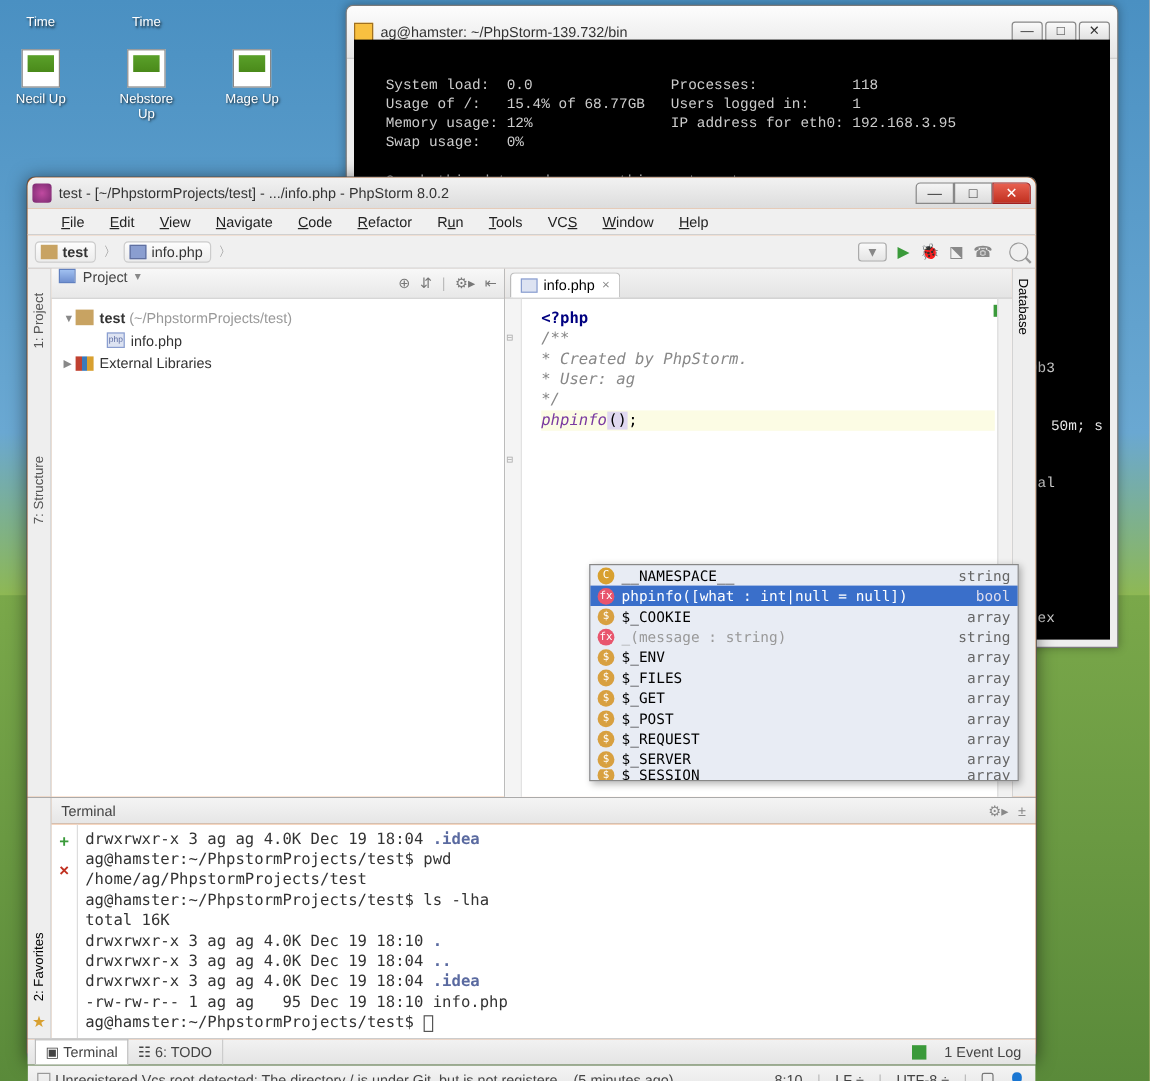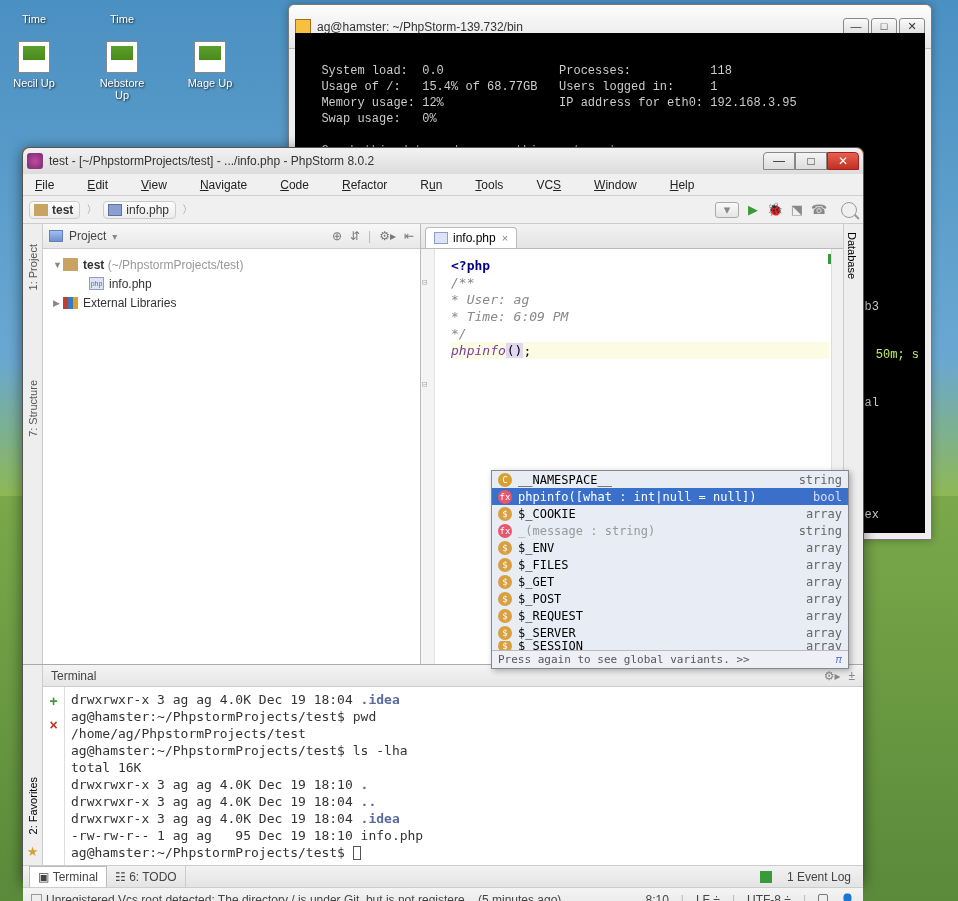--- a/index.html
+++ b/index.html
@@ -14,32 +14,32 @@
 .dicon .box { width:32px; height:32px; margin:0 auto 4px; background:#fff; border:1px solid #888; position:relative; }
 .dicon .box::after { content:""; position:absolute; left:4px; top:4px; width:22px; height:14px; background:linear-gradient(#5aa02a,#4a8a1a); }
 
 
 .putty { position:absolute; top:4px; left:288px; width:644px; height:536px; background:#eee; border:1px solid #7a7a7a; border-radius:6px 6px 0 0; box-shadow:0 0 8px rgba(0,0,0,.3); }
 .putty-title { height:44px; background:linear-gradient(#fdfdfd,#e6e6e6); border-bottom:1px solid #bbb; display:flex; align-items:center; padding:0 6px; font-size:12px; color:#333; border-radius:6px 6px 0 0; }
 .putty-title .picon { width:16px; height:16px; margin-right:6px; background:#f8c040; border:1px solid #a07020; }
 .wbtns { margin-left:auto; display:flex; gap:2px; }
 .wbtn { width:26px; height:18px; border:1px solid #888; background:linear-gradient(#fafafa,#ddd); border-radius:3px; font-size:11px; line-height:15px; text-align:center; font-family:Arial; }
 .putty-body { position:absolute; top:28px; left:6px; right:6px; bottom:6px; background:#000; color:#ccc; font-family:"Courier New",monospace; font-size:12px; padding:30px 12px 8px; white-space:pre; overflow:hidden; line-height:16px; }
-.putty-body .ylw { color:#bef264;margin-left:40px; }
+.putty-body .ylw { color:#e5e5e5;margin-left:40px; }
 
 
 .ps { position:absolute; top:147px; left:22px; width:842px; height:737px; background:#f97316; border:1px solid #555; border-radius:7px; box-shadow:0 2px 14px rgba(0,0,0,.5); }
 .ps-title { height:26px; background:linear-gradient(#f2f2f2,#dcdcdc); display:flex; align-items:center; padding:0 4px; border-radius:7px 7px 0 0; font-size:12px; color:#333; }
 .ps-title .picon { width:16px; height:16px; margin-right:6px; background:radial-gradient(#c04aa0,#7a2a70); border-radius:3px; }
 .ps-title .tbtns { margin-left:auto; display:flex; }
 .tbtn { width:32px; height:18px; border:1px solid #888; background:linear-gradient(#f5f5f5,#ddd); margin-left:0; font-size:12px; text-align:center; line-height:16px; font-family:Arial; }
 .tbtn.close { border:1px solid #a02020; background:linear-gradient(#e86050,#c03020); color:#fff; border-radius:0 4px 0 0; }
 .tbtn:first-child { border-radius:4px 0 0 0; }
 
-.menubar { height:22px; display:flex; align-items:center; padding:0 6px; gap:21px; background:#f0f0f0; border-bottom:1px solid #d0d0d0; font-size:12px; color:#222; }
+.menubar { height:22px; display:flex; align-items:center; padding:0 22px; gap:9px; background:#f0f0f0; border-bottom:1px solid #d0d0d0; font-size:12px; color:#222; }
 .menubar span { padding:2px 6px; }
 .menubar u { text-decoration:underline; }
 
 .navbar { height:28px; display:flex; align-items:center; padding:0 6px; background:#f0f0f0; border-bottom:1px solid #ccc; }
 .nb-crumb { display:flex; align-items:center; gap:2px; }
 .nb-chip { display:flex; align-items:center; border:1px solid #ccc; background:linear-gradient(#fdfdfd,#ececec); border-radius:4px; padding:1px 6px 1px 4px; font-size:12px; color:#333; }
 .nb-chip .ficon { width:14px; height:12px; margin-right:4px; background:#c8a362; }
 .nb-chip .phpicon { width:14px; height:12px; margin-right:4px; background:#8a9ed0; border:1px solid #6070a0; }
 .rarrow { margin:0 4px; color:#888; font-size:11px; }
 .navbar-tools { margin-left:auto; display:flex; align-items:center; gap:6px; }
@@ -50,21 +50,21 @@
 .nvt.search { width:16px; height:16px; border:1px solid #999; border-radius:50%; position:relative; background:transparent; margin-left:8px; }
 .nvt.search::after { content:""; position:absolute; width:6px; height:1.5px; background:#999; right:-4px; bottom:-1px; transform:rotate(45deg); }
 
 .ps-main { display:flex; height:440px; position:relative; }
 .vside { width:20px; background:#eee; border-right:1px solid #ccc; display:flex; flex-direction:column; align-items:center; padding-top:10px; font-size:11px; color:#555; }
 .vlabel { writing-mode:vertical-lr; transform:rotate(180deg); margin:10px 0; display:flex; align-items:center; gap:4px; }
 .vside-r { width:20px; background:#eee; border-left:1px solid #ccc; }
 .vside-r .vlabel { writing-mode:vertical-lr; transform:none; margin:8px 2px; }
 
 .project-panel { width:378px; background:#fff; border-right:1px solid #bbb; display:flex; flex-direction:column; }
-.pp-header { height:25px; background:linear-gradient(#f8f8f8,#e8e8e8); border-bottom:1px solid #ccc; display:flex; align-items:center; padding:0 6px; font-size:12px; color:#444; }
+.pp-header { height:25px; background:linear-gradient(#f8f8f8,#e8e8e8); border-bottom:1px solid #ccc; display:flex; padding:0 6px; font-size:12px; color:#444; }
 .pp-header .ic { width:14px; height:12px; background:linear-gradient(#a0c0f0,#7090d0); margin-right:6px; border:1px solid #6080c0; }
 .pp-tools { margin-left:auto; display:flex; gap:8px; color:#777; font-size:12px; align-items:center; }
 .pp-tree { padding:6px 10px; font-size:12px; color:#333; }
 .tree-row { display:flex; align-items:center; height:19px; }
 .tree-indent { width:18px; }
 .tree-caret { width:10px; color:#888; font-size:9px; }
 .tree-ficon { width:15px; height:13px; background:#c8a362; margin-right:5px; }
 .tree-phpicon { width:15px; height:13px; background:#dde3f2; border:1px solid #8a9ed0; margin-right:5px; font-size:7px; text-align:center; line-height:11px; color:#5a6aa0; }
 .tree-lib { width:15px; height:12px; margin-right:5px; background:linear-gradient(90deg,#c04030 33%,#3a7aba 33% 66%,#d8a030 66%); }
 .tree-dim { color:#999; }
@@ -282,22 +282,22 @@
           </div>
       </div>
       <div class="editor-body">
         <div class="gutter-strip"></div>
         <div class="gutter-marks">⊟<br><br><br><br><br><br>⊟</div>
         <div class="status-sq"></div>
         <div class="editor-vsb"></div>
         <div class="code-area">
 <span class="kw">&lt;?php</span>
 <div class="cmt">/**</div>
+<div class="cmt"> * Created by PhpStorm.</div>
 <div class="cmt"> * User: ag</div>
-<div class="cmt"> * Time: 6:09 PM</div>
 <div class="cmt"> */</div>
 <div class="call-line"><span class="kw2">phpinfo</span><span class="typed">()</span><span>;</span></div>
         </div>
       </div>
     </div>
 
     <div class="vside-r">
       <div class="vlabel">
           <span>Database</span>
         </div>
@@ -354,24 +354,20 @@
         <div class="ac-row">
           <div class="ac-ic v">$</div>
           <span>$_SERVER</span>
           <span class="ac-type">array</span>
         </div>
         <div class="ac-row" style="height: 9px; overflow: hidden;">
           <div class="ac-ic v">$</div>
           <span>$_SESSION</span>
           <span class="ac-type">array</span>
         </div>
-      </div>
-    <div class="ac-foot">
-        <span>Press again to see global variants.  &gt;&gt;</span>
-        <span class="pi">π</span>
       </div>
   </div>
 
   <div class="term-panel">
     <div style="display:flex;">
       <div class="vside-bl">
         <div class="vlabel">
             <span>2: Favorites</span>
           </div>
         <div class="star">★</div>

